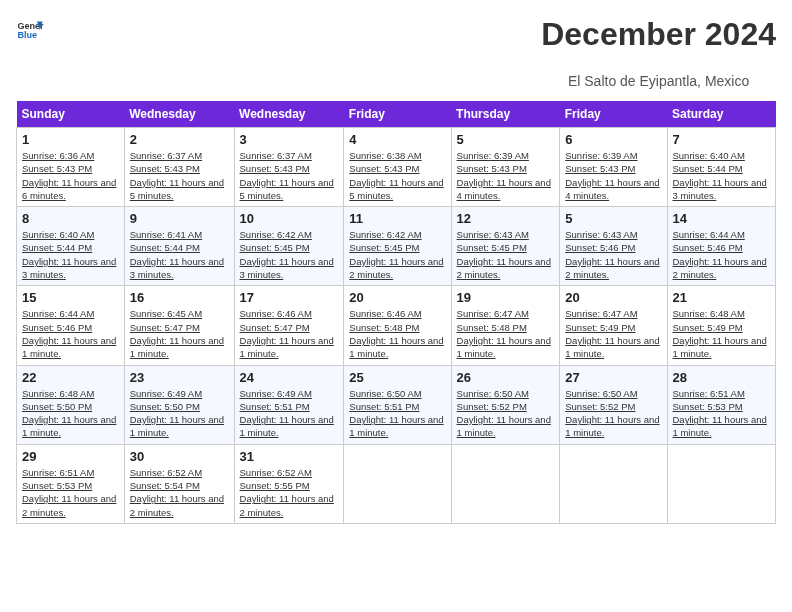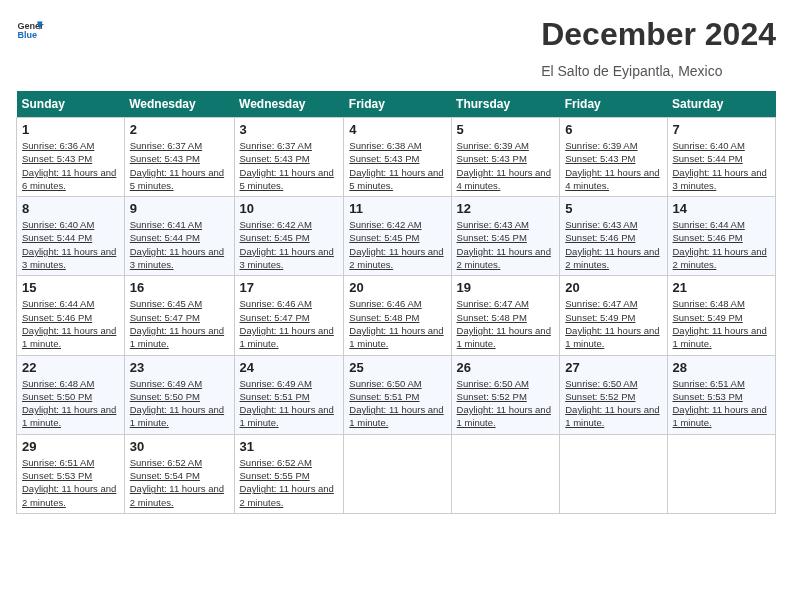--- a/index.html
+++ b/index.html
@@ -19,39 +19,39 @@
     .logo {
       display: flex;
       align-items: center;
       gap: 4px;
     }
     .logo-icon {
       width: 28px;
       height: 28px;
     }
     .title-area {
-      text-align: left;
+      text-align: center;
     }
     .month-title {
       font-size: 32px;
       font-weight: bold;
       color: #333;
     }
     .location-title {
       font-size: 14px;
       color: #555;
-      margin-top: 10px;
+      margin-top: 20px;
     }
     table {
       width: 100%;
       border-collapse: collapse;
       font-size: 10.5px;
     }
     thead tr th {
-      background-color: #0f766e;
+      background-color: #6d28d9;
       color: #fff;
       text-align: left;
       padding: 6px 5px;
       font-size: 12px;
       font-weight: bold;
     }
     tbody tr td {
       border: 1px solid #ccc;
       vertical-align: top;
       padding: 4px 5px;

